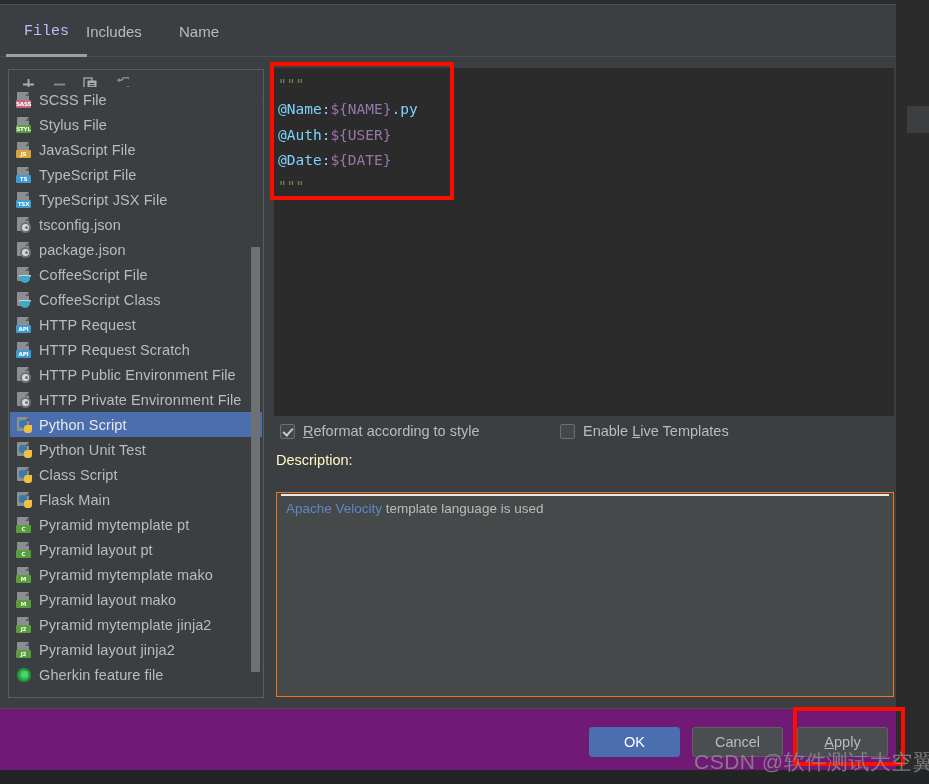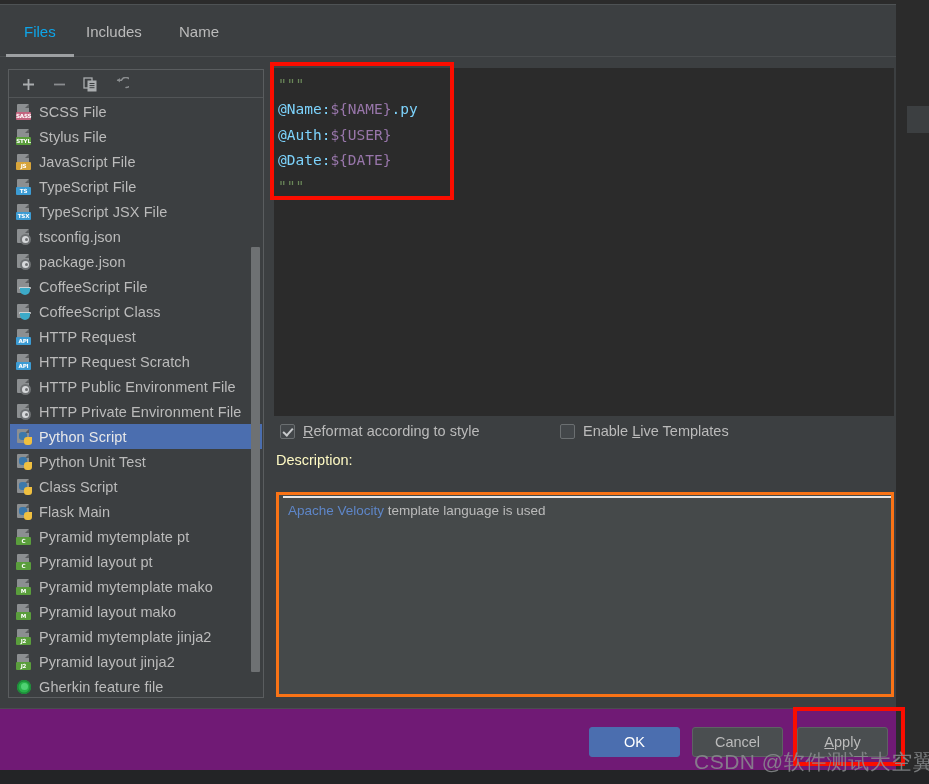--- a/index.html
+++ b/index.html
@@ -36,21 +36,21 @@
   .tab {
     position: absolute;
     top: 18px;
     height: 34px;
     color: #bbbbbb;
     font-size: 15px;
     padding: 0 2px;
     cursor: default;
     white-space: nowrap;
   }
-  .tab.active { color: #0ea5e9; }
+  .tab.active { color: #c4b5fd; font-family: Liberation Mono, monospace; }
   .tab.active:after {
     content: "";
     position: absolute;
     left: -16px; right: -16px;
     bottom: 0; height: 3px;
     background: #9da0a2;
   }
   #tab0 { left: 22px; }
   #tab1 { left: 84px; }
   #tab2 { left: 177px; }
@@ -78,21 +78,21 @@
     cursor: default;
   }
   #tbAdd { left: 8px; }
   #tbRemove { left: 39px; }
   #tbCopy { left: 70px; }
   #tbRevert { left: 101px; }
   .tb-btn svg { display: block; }
 
   .filelist {
     position: absolute;
-    left: 1px; top: 29px;
+    left: 1px; top: 17px;
     width: 252px; height: 597px;
     overflow: hidden;
     background: #3c3f41;
   }
   .fl-inner { position: relative; }
   .fl-row {
     position: relative;
     height: 25px;
     display: flex;
     align-items: center;
@@ -307,21 +307,21 @@
     position: absolute;
     left: 276px; top: 447px;
     font-size: 14.5px;
     color: #fef9c3;
   }
   .desc-box {
     position: absolute;
     left: 276px; top: 487px;
     width: 618px; height: 205px;
     background: #45494a;
-    border: 3px solid #f97316;
+    border: 1px solid #f97316;
   }
   .desc-box:before {
     content: "";
     position: absolute;
     left: 4px; top: 1px;
     width: 608px; height: 2px;
     background: #e8e8e8;
   }
   .desc-text {
     position: absolute;

